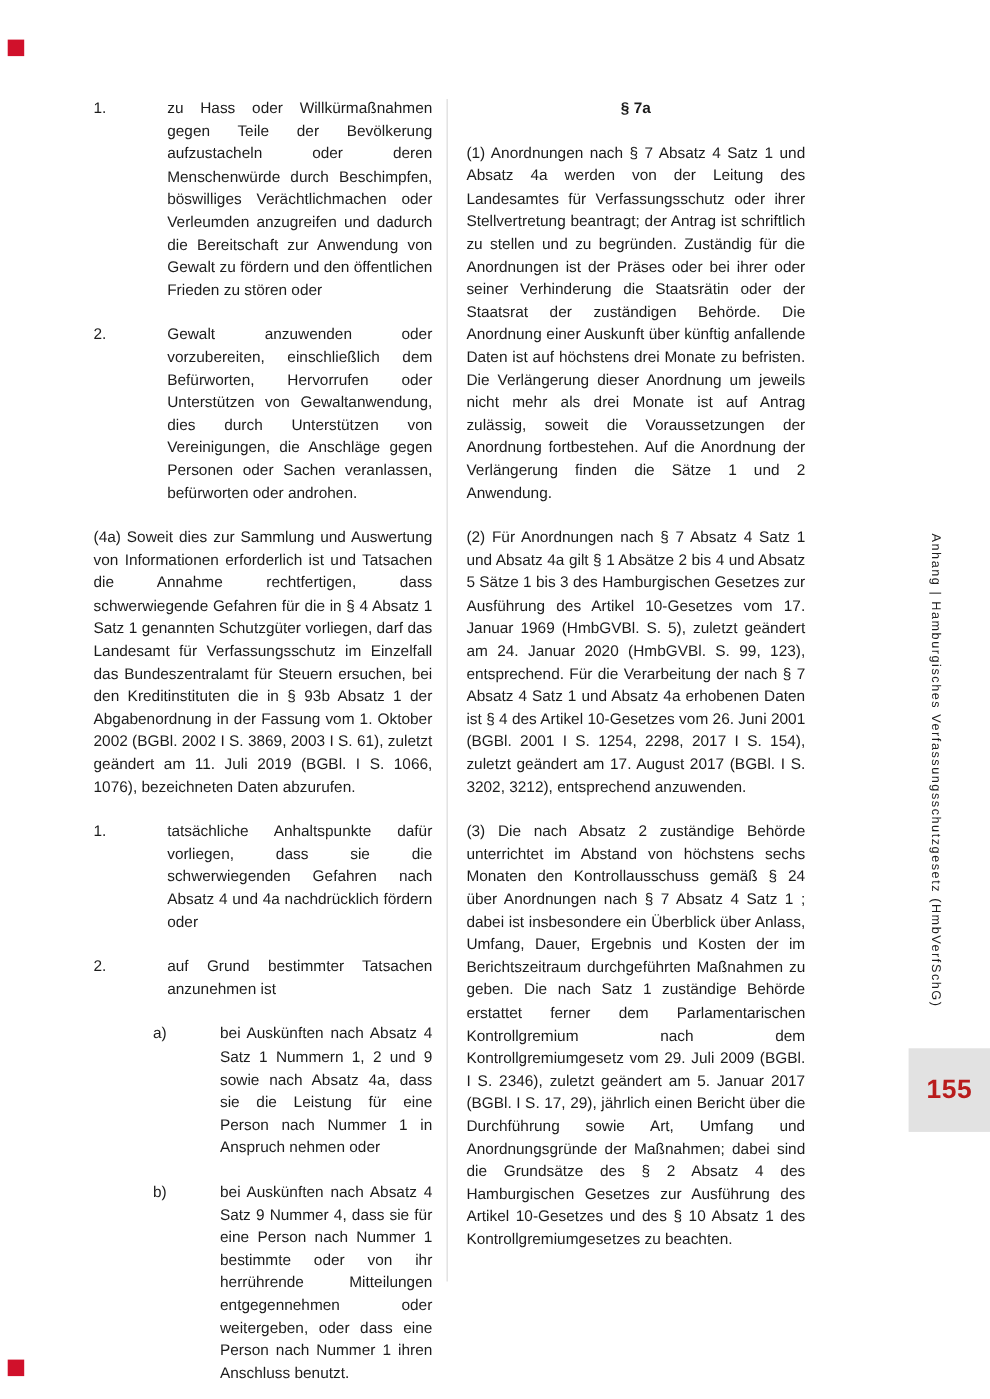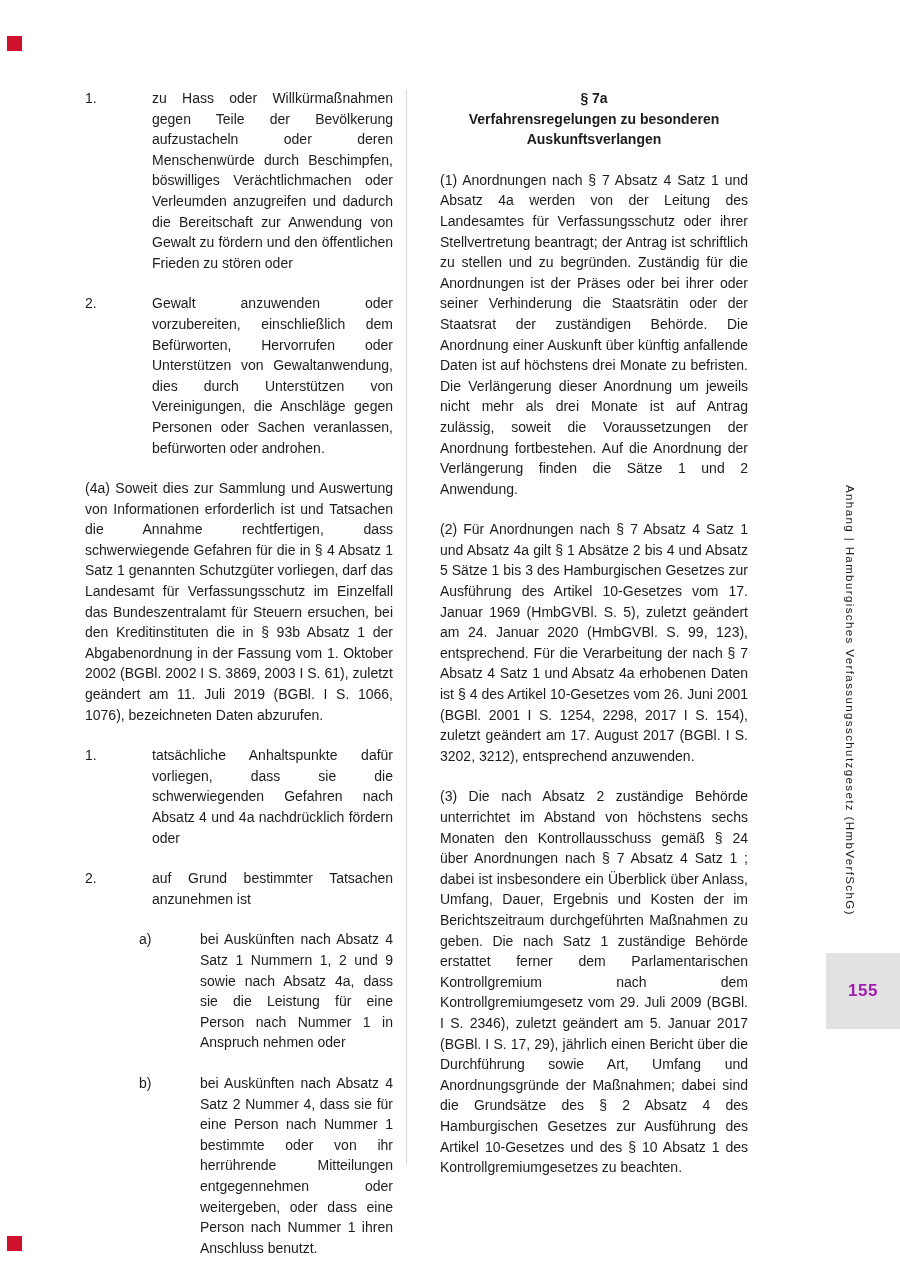--- a/index.html
+++ b/index.html
@@ -45,21 +45,21 @@
 
   .col {
     position: absolute;
     top: 88px;
     width: 308px;
     font-size: 14px;
     line-height: 20.6px;
     text-align: justify;
   }
   #left-col  { left: 85px; }
-  #right-col { left: 440px; }
+  #right-col { left: 424px; }
 
   .col p {
     margin: 0 0 20px 0;
     text-align: justify;
   }
 
   .list-item {
     display: flex;
     margin: 0 0 20px 0;
   }
@@ -99,24 +99,24 @@
     right: 0;
     top: 953px;
     width: 74px;
     height: 76px;
     background: var(--box_gray, #e2e2e2);
     display: flex;
     align-items: center;
     justify-content: center;
   }
   #page-number {
-    font-size: 17px;
+    font-size: 24px;
     font-weight: bold;
     letter-spacing: 0.5px;
-    color: #a21caf;
+    color: #b91c1c;
   }
 </style>
 </head>
 <body>
 
 <div class="page">
 
   <div class="red-square" id="red-top"></div>
 
   <div id="column-divider"></div>
@@ -146,30 +146,29 @@
       <span class="item-text">auf Grund bestimmter Tatsachen anzunehmen ist</span>
     </div>
 
     <div class="list-item sub-item">
       <span class="marker">a)</span>
       <span class="item-text">bei Auskünften nach Absatz 4 Satz 1 Nummern 1, 2 und 9 sowie nach Absatz 4a, dass sie die Leistung für eine Person nach Nummer 1 in Anspruch nehmen oder</span>
     </div>
 
     <div class="list-item sub-item">
       <span class="marker">b)</span>
-      <span class="item-text">bei Auskünften nach Absatz 4 Satz 2 Nummer 4, dass sie für eine Person nach Nummer 1 bestimmte oder von ihr herrührende Mitteilungen entgegennehmen oder weitergeben, oder dass eine Person nach Nummer 1 ihren Anschluss benutzt.</span>
+      <span class="item-text">bei Auskünften nach Absatz 4 Satz 9 Nummer 4, dass sie für eine Person nach Nummer 1 bestimmte oder von ihr herrührende Mitteilungen entgegennehmen oder weitergeben, oder dass eine Person nach Nummer 1 ihren Anschluss benutzt.</span>
     </div>
 
   </div>
 
   <div class="col" id="right-col">
 
     <div class="section-heading">
       <div class="section-number">§ 7a</div>
-      <div class="section-title">Verfahrensregelungen zu besonderen Auskunftsverlangen</div>
     </div>
 
     <p>(1) Anordnungen nach § 7 Absatz 4 Satz 1 und Absatz 4a werden von der Leitung des Landesamtes für Verfassungsschutz oder ihrer Stellvertretung beantragt; der Antrag ist schriftlich zu stellen und zu begründen. Zuständig für die Anordnungen ist der Präses oder bei ihrer oder seiner Verhinderung die Staatsrätin oder der Staatsrat der zuständigen Behörde. Die Anordnung einer Auskunft über künftig anfallende Daten ist auf höchstens drei Monate zu befristen. Die Verlängerung dieser Anordnung um jeweils nicht mehr als drei Monate ist auf Antrag zulässig, soweit die Voraussetzungen der Anordnung fortbestehen. Auf die Anordnung der Verlängerung finden die Sätze 1 und 2 Anwendung.</p>
     <p>(2) Für Anordnungen nach § 7 Absatz 4 Satz 1 und Absatz 4a gilt § 1 Absätze 2 bis 4 und Absatz 5 Sätze 1 bis 3 des Hamburgischen Gesetzes zur Ausführung des Artikel 10-Gesetzes vom 17. Januar 1969 (HmbGVBl. S. 5), zuletzt geändert am 24. Januar 2020 (HmbGVBl. S. 99, 123), entsprechend. Für die Verarbeitung der nach § 7 Absatz 4 Satz 1 und Absatz 4a erhobenen Daten ist § 4 des Artikel 10-Gesetzes vom 26. Juni 2001 (BGBl. 2001 I S. 1254, 2298, 2017 I S. 154), zuletzt geändert am 17. August 2017 (BGBl. I S. 3202, 3212), entsprechend anzuwenden.</p>
     <p>(3) Die nach Absatz 2 zuständige Behörde unterrichtet im Abstand von höchstens sechs Monaten den Kontrollausschuss gemäß § 24 über Anordnungen nach § 7 Absatz 4 Satz 1 ; dabei ist insbesondere ein Überblick über Anlass, Umfang, Dauer, Ergebnis und Kosten der im Berichtszeitraum durchgeführten Maßnahmen zu geben. Die nach Satz 1 zuständige Behörde erstattet ferner dem Parlamentarischen Kontrollgremium nach dem Kontrollgremiumgesetz vom 29. Juli 2009 (BGBl. I S. 2346), zuletzt geändert am 5. Januar 2017 (BGBl. I S. 17, 29), jährlich einen Bericht über die Durchführung sowie Art, Umfang und Anordnungsgründe der Maßnahmen; dabei sind die Grundsätze des § 2 Absatz 4 des Hamburgischen Gesetzes zur Ausführung des Artikel 10-Gesetzes und des § 10 Absatz 1 des Kontrollgremiumgesetzes zu beachten.</p>
 
   </div>
 
   <div id="sidebar-label">Anhang | Hamburgisches Verfassungsschutzgesetz (HmbVerfSchG)</div>
 

